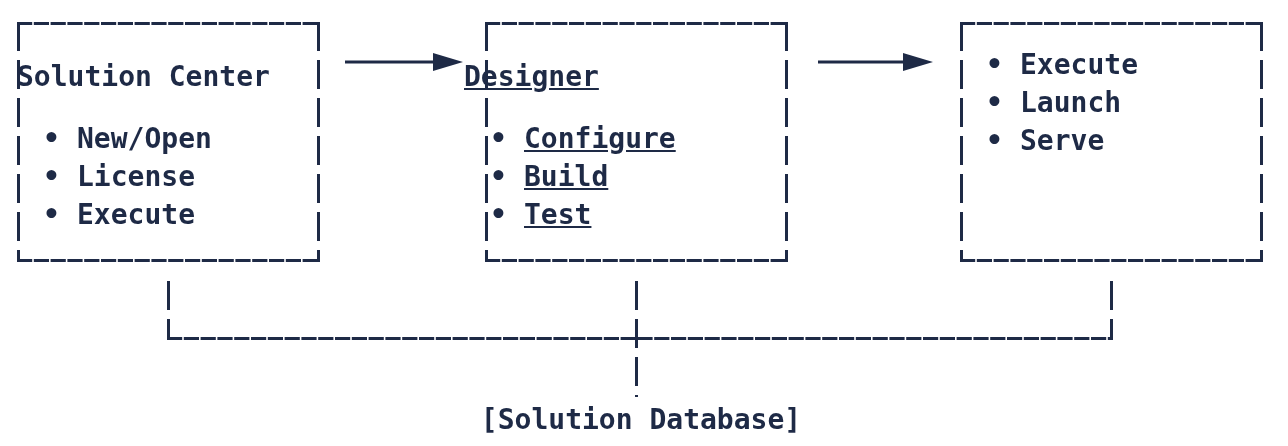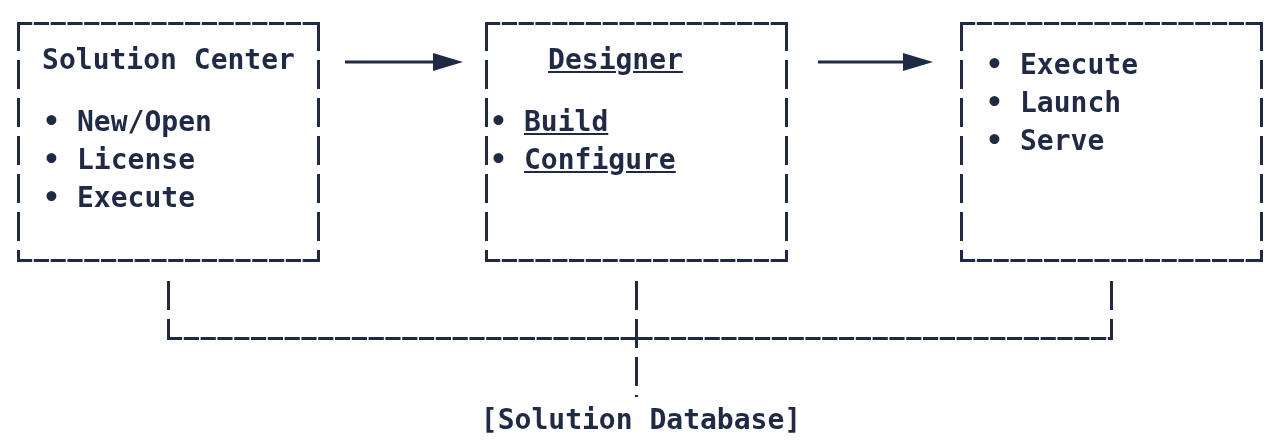--- a/index.html
+++ b/index.html
@@ -32,23 +32,22 @@
   }
   .dash-h { stroke-dasharray: 15.2 1.6; }
   .dash-v { stroke-dasharray: 29 9; }
   .arrow-head { fill: #1e2a46; stroke: none; }
   .box-text {
     position: absolute;
     top: 22px;
     width: 303px;
   }
   .box-title {
-    margin-top: 19px;
+    margin-top: 36px;
     line-height: 38px;
-    text-align: center;
     white-space: nowrap;
   }
   .box-list {
     list-style: none;
     margin: 24px 0 0 0;
     padding: 0 0 0 26px;
   }
   .box-list li {
     line-height: 38px;
     white-space: nowrap;
@@ -116,24 +115,27 @@
       <li>
         <span class="bullet">•</span><span class="item-label">Execute</span>
       </li>
     </ul>
   </div>
 
   <div class="box-text" style="left:464px;text-decoration:underline;">
     <div class="box-title">Designer</div>
     <ul class="box-list">
       <li>
+        <span class="bullet">•</span><span class="item-label">Configure</span>
+      </li>
+      <li>
         <span class="bullet">•</span><span class="item-label">Build</span>
       </li>
       <li>
-        <span class="bullet">•</span><span class="item-label">Configure</span>
+        <span class="bullet">•</span><span class="item-label">Test</span>
       </li>
     </ul>
   </div>
 
   <div class="box-text" style="left:960px;">
     <ul class="box-list">
       <li>
         <span class="bullet">•</span><span class="item-label">Execute</span>
       </li>
       <li>

